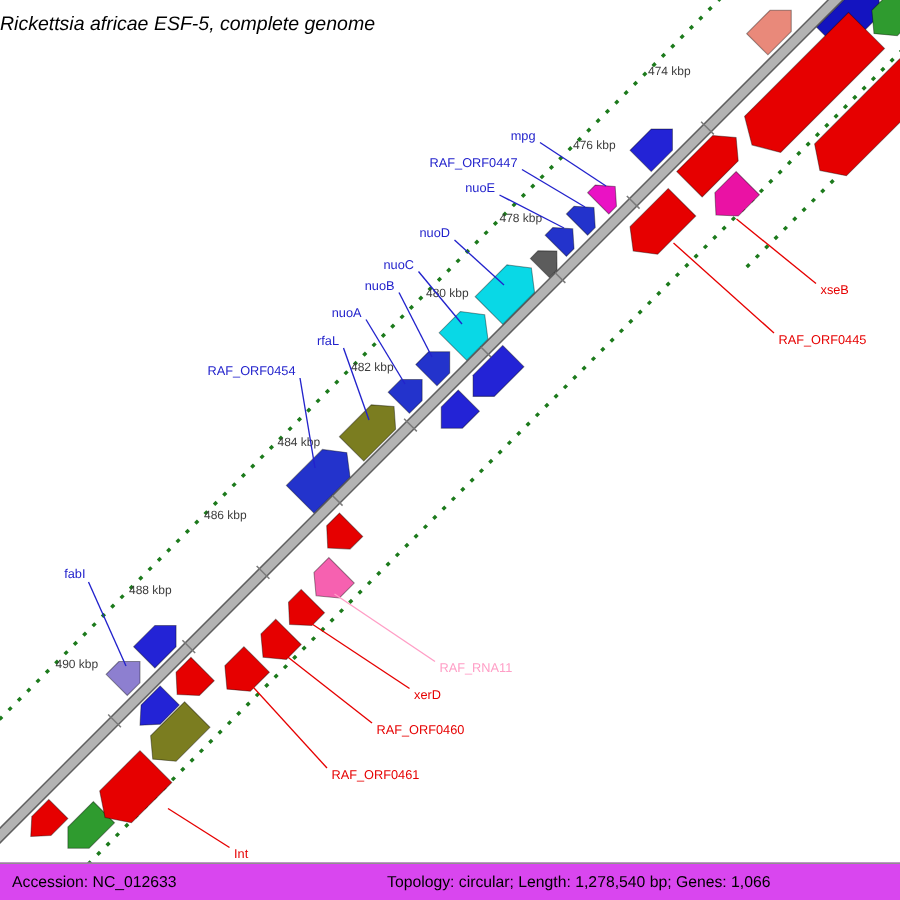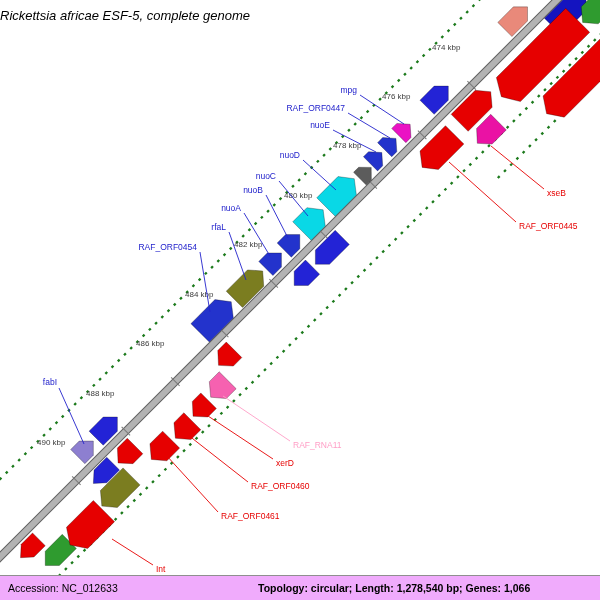--- a/index.html
+++ b/index.html
@@ -2,24 +2,24 @@
 <html><head>
 <meta charset="utf-8">
 <style>
   html,body{margin:0;padding:0;background:#ffffff;}
   #stage{position:relative;width:600px;height:600px;overflow:hidden;
          font-family:"Liberation Sans",sans-serif;background:#ffffff;}
   #map-svg{position:absolute;left:0;top:0;font-family:"Liberation Sans",sans-serif;}
   #title{position:absolute;top:8px;left:0;width:100%;text-align:left;
          font-size:13px;font-style:italic;color:#000;}
   #statusbar{position:absolute;left:0;bottom:0;width:600px;height:25px;
-         background:#f0abfc;border-top:1px solid #8f8f8f;box-sizing:border-box;
+         background:#d946ef;border-top:1px solid #8f8f8f;box-sizing:border-box;
          font-size:10.5px;color:#000;}
   #statusbar .acc{position:absolute;left:8px;top:6px;}
-  #statusbar .topo{position:absolute;left:258px;top:6px;font-weight:bold;}
+  #statusbar .topo{position:absolute;left:258px;top:6px;}
 </style>
 </head>
 <body>
 
 <div id="stage">
   <svg id="map-svg" width="600" height="600" viewBox="0 0 600 600">
     <g id="layer-rot" transform="translate(0,557) rotate(-45)">
         <rect x="-80" y="-3.5" width="1020" height="7" fill="#b3b3b3" stroke="#616161" stroke-width="1"></rect>
         <line x1="-60" y1="-55" x2="920" y2="-55" stroke="#1c7a1c" stroke-width="2.3" stroke-dasharray="2.6 6.2"></line>
         <line x1="-60" y1="55" x2="920" y2="55" stroke="#1c7a1c" stroke-width="2.3" stroke-dasharray="2.6 6.2"></line>

